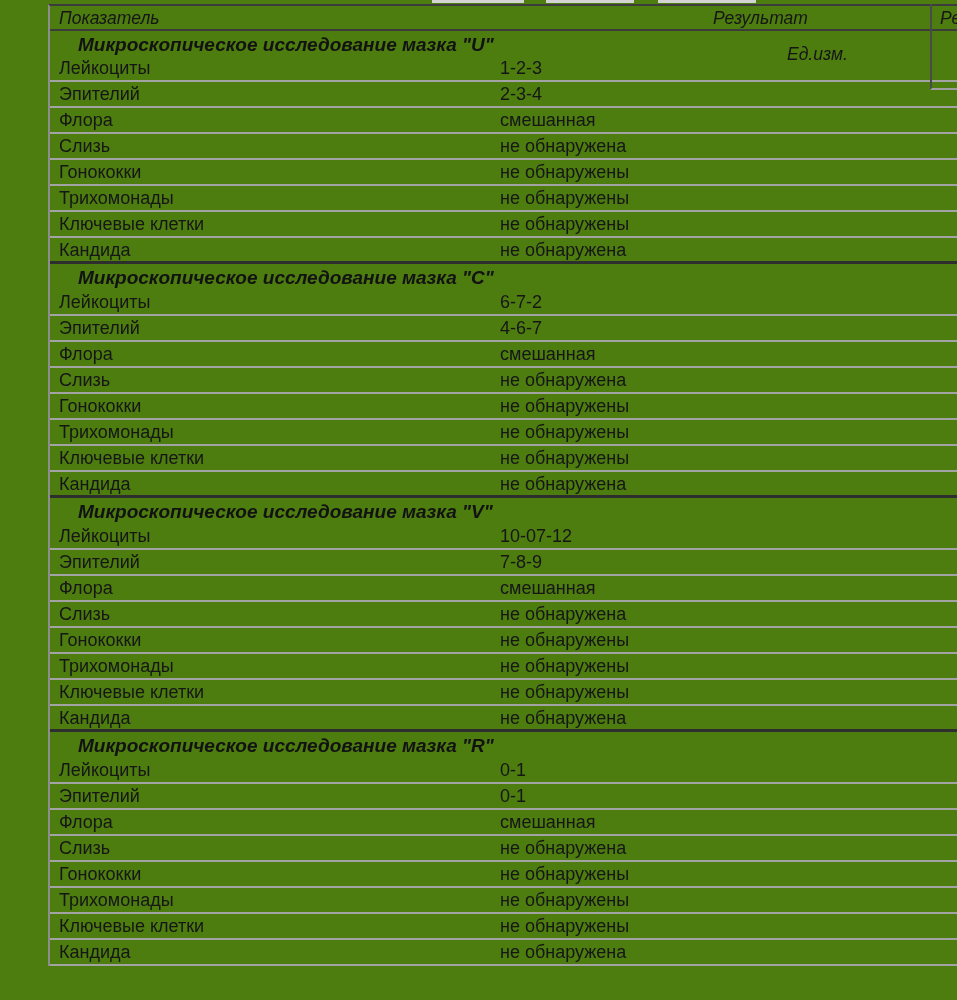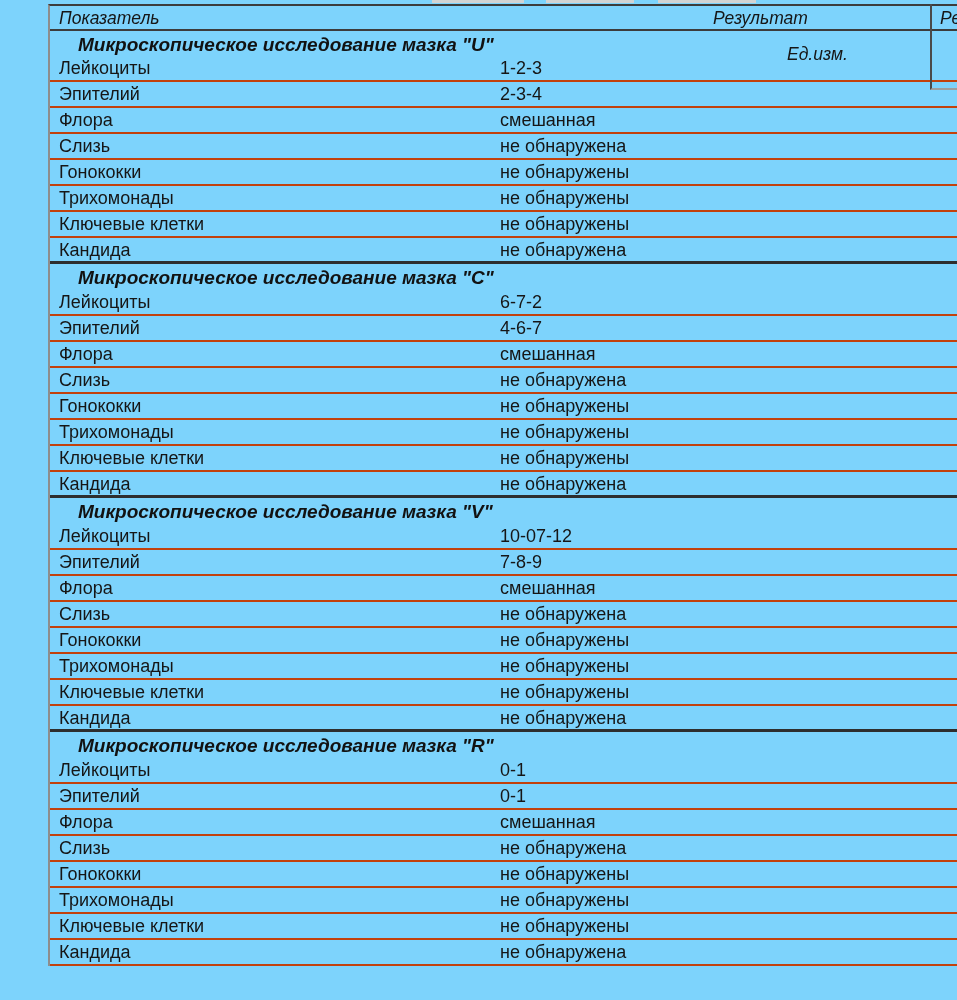--- a/index.html
+++ b/index.html
@@ -1,18 +1,18 @@
 <!DOCTYPE html>
 <html><head>
 <meta charset="utf-8">
 <style>
   * { margin:0; padding:0; box-sizing:border-box; }
   html,body { background:#ffffff; }
   .page {
-    position:relative; width:957px; height:1000px; background:#7dd3fc;
+    position:relative; width:957px; height:1000px; background:#4d7c0f;
     font-family:"Liberation Sans","DejaVu Sans",sans-serif;
     color:#161616; overflow:hidden;
   }
   .artifact { position:absolute; top:0; height:3px; background:#d3d3d3; }
   .a1 { left:432px; width:92px; }
   .a2 { left:546px; width:88px; }
   .a3 { left:658px; width:98px; }
 
   .table {
     position:absolute; left:48px; top:4px; width:909px;
@@ -35,21 +35,21 @@
     white-space:nowrap; color:#121212;
   }
 
   .sec-title {
     height:25px; line-height:27px; padding-left:28px;
     font-weight:bold; font-style:italic; font-size:19px;
     white-space:nowrap; color:#121212;
   }
   .section.later .sec-title { height:26px; }
 
-  .row { position:relative; height:26px; border-bottom:2px solid #c2410c; font-size:18px; }
+  .row { position:relative; height:26px; border-bottom:2px solid #a3a3a3; font-size:18px; }
   .row .label { position:absolute; left:9px;   top:0; line-height:25px; white-space:nowrap; }
   .row .value { position:absolute; left:450px; top:0; line-height:25px; white-space:nowrap; }
   .row.heavy { border-bottom:3px solid #2e2e2e; }
 
   .ref-cell {
     position:absolute; left:930px; top:4px; width:27px; height:86px;
     border-left:2px solid #4a4a4a; border-bottom:2px solid #9e9e9e;
   }
 </style>
 </head>

